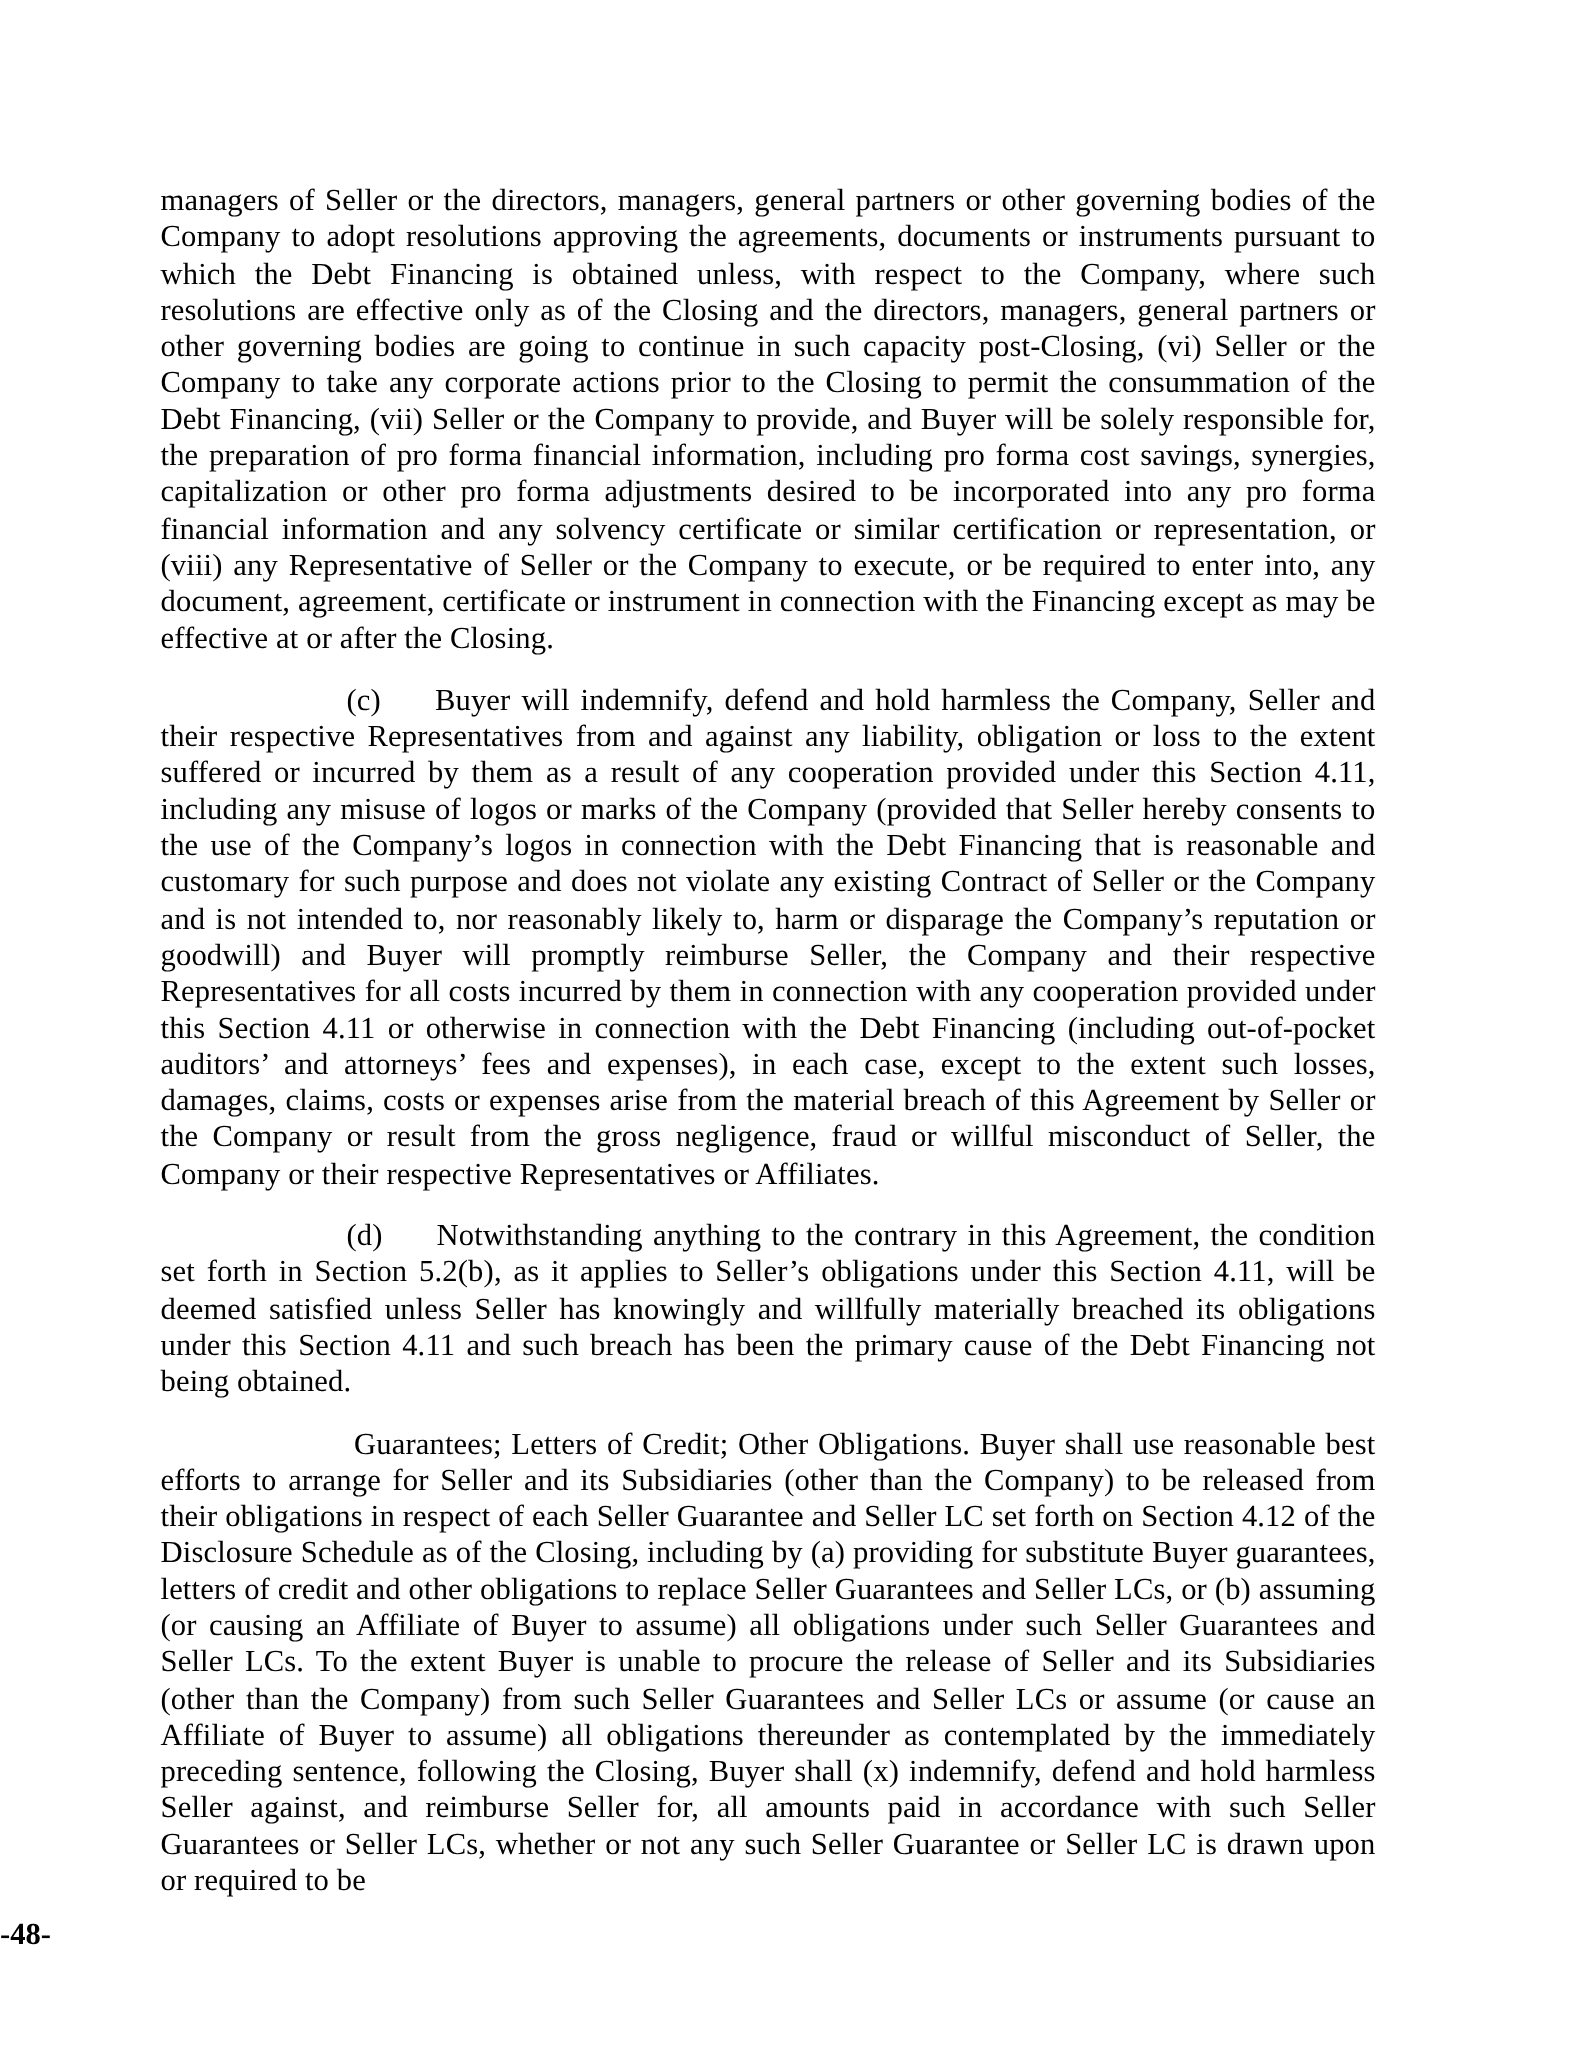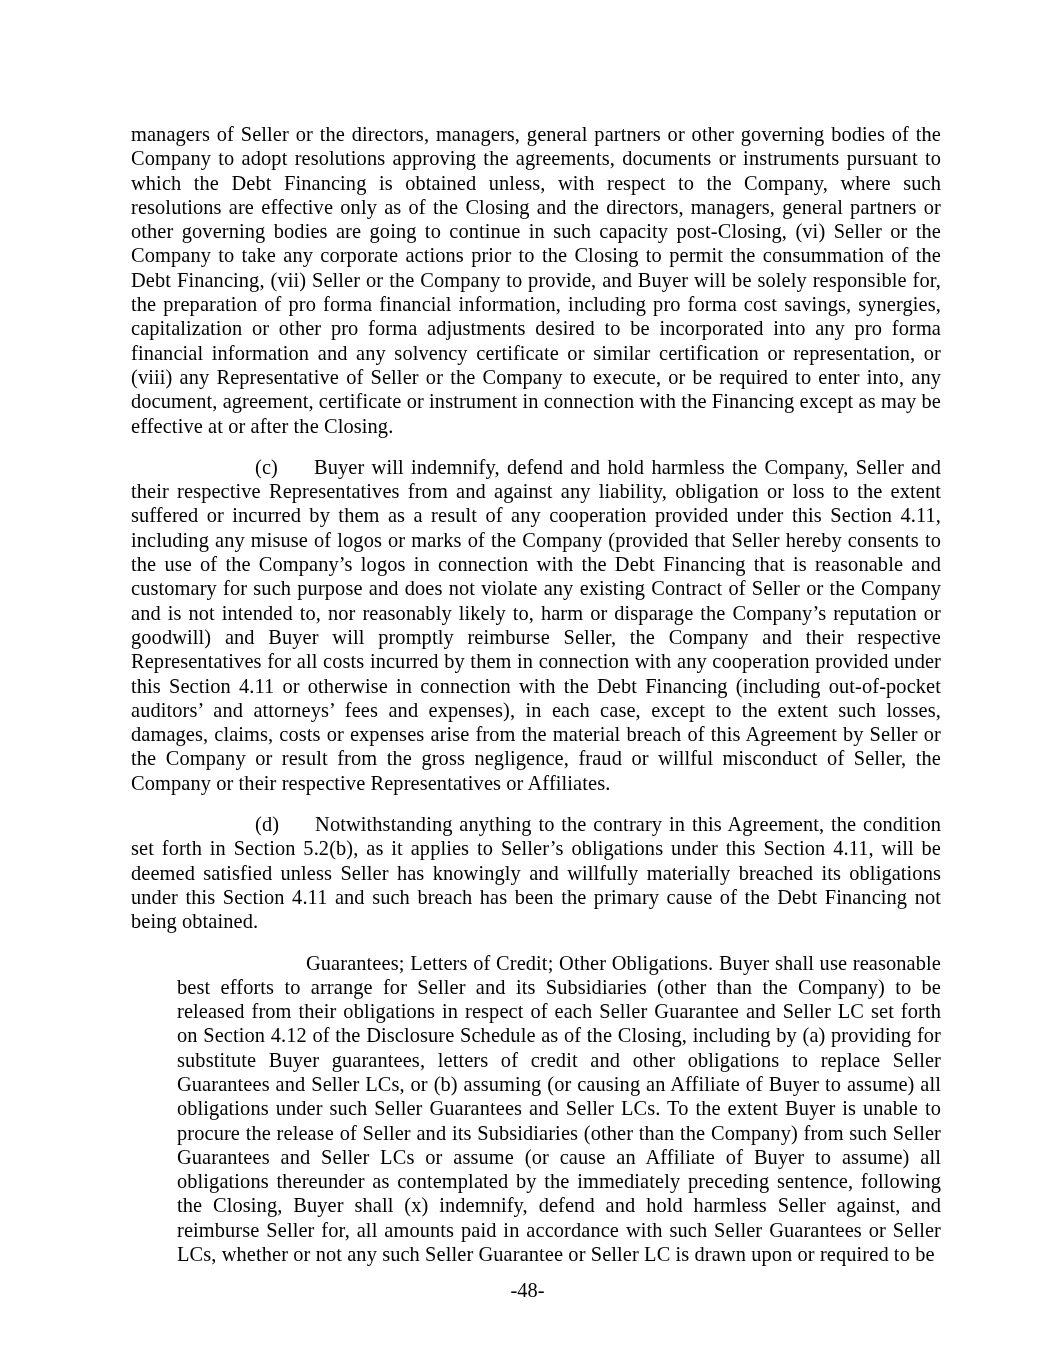--- a/index.html
+++ b/index.html
@@ -12,44 +12,44 @@
     width: 1055px;
     height: 1365px;
     background: #ffffff;
     color: #000000;
     font-family: "Liberation Serif", "DejaVu Serif", serif;
     font-size: 20.4px;
     overflow: hidden;
   }
   .doc-body {
     position: absolute;
-    left: 131px;
+    left: 107px;
     top: 122px;
     width: 810px;
   }
   p.para {
     margin: 0 0 17px 0;
     text-align: justify;
     line-height: 24.3px;
     letter-spacing: 0.1px;
   }
   p.para.indent { text-indent: 124px; }
-  p.para.indent-head { text-indent: 129px; margin-left: 46px; }
+  p.para.indent-head { text-indent: 129px; }
   span.tab { display: inline-block; width: 36px; }
   span.u {
     text-underline-offset: 3px;
     text-decoration-thickness: 1.4px;
   }
   .page-number {
     position: absolute;
     top: 1278px;
     left: 0;
     width: 100%;
-    text-align: center;
     line-height: 24.3px;
+    font-weight: bold;
   }
 </style>
 </head>
 <body>
 
 <div class="page">
   <main class="doc-body">
       <p class="para"><span>managers of Seller or the directors, managers, general partners or other governing bodies of the Company to adopt resolutions approving the agreements, documents or instruments pursuant to which the Debt Financing is obtained unless, with respect to the Company, where such resolutions are effective only as of the Closing and the directors, managers, general partners or other governing bodies are going to continue in such capacity post-Closing, (vi) Seller or the Company to take any corporate actions prior to the Closing to permit the consummation of the Debt Financing, (vii) Seller or the Company to provide, and Buyer will be solely responsible for, the preparation of pro forma financial information, including pro forma cost savings, synergies, capitalization or other pro forma adjustments desired to be incorporated into any pro forma financial information and any solvency certificate or similar certification or representation, or (viii) any Representative of Seller or the Company to execute, or be required to enter into, any document, agreement, certificate or instrument in connection with the Financing except as may be effective at or after the Closing.</span></p>
       <p class="para indent"><span>(c)</span><span class="tab"></span><span>Buyer will indemnify, defend and hold harmless the Company, Seller and their respective Representatives from and against any liability, obligation or loss to the extent suffered or incurred by them as a result of any cooperation provided under this </span><span class="u">Section 4.11</span><span>, including any misuse of logos or marks of the Company (provided that Seller hereby consents to the use of the Company’s logos in connection with the Debt Financing that is reasonable and customary for such purpose and does not violate any existing Contract of Seller or the Company and is not intended to, nor reasonably likely to, harm or disparage the Company’s reputation or goodwill) and Buyer will promptly reimburse Seller, the Company and their respective Representatives for all costs incurred by them in connection with any cooperation provided under this </span><span class="u">Section 4.11</span><span> or otherwise in connection with the Debt Financing (including out-of-pocket auditors’ and attorneys’ fees and expenses), in each case, except to the extent such losses, damages, claims, costs or expenses arise from the material breach of this Agreement by Seller or the Company or result from the gross negligence, fraud or willful misconduct of Seller, the Company or their respective Representatives or Affiliates.</span></p>
       <p class="para indent"><span>(d)</span><span class="tab"></span><span>Notwithstanding anything to the contrary in this Agreement, the condition set forth in </span><span class="u">Section 5.2(b)</span><span>, as it applies to Seller’s obligations under this </span><span class="u">Section 4.11</span><span>, will be deemed satisfied unless Seller has knowingly and willfully materially breached its obligations under this </span><span class="u">Section 4.11</span><span> and such breach has been the primary cause of the Debt Financing not being obtained.</span></p>

